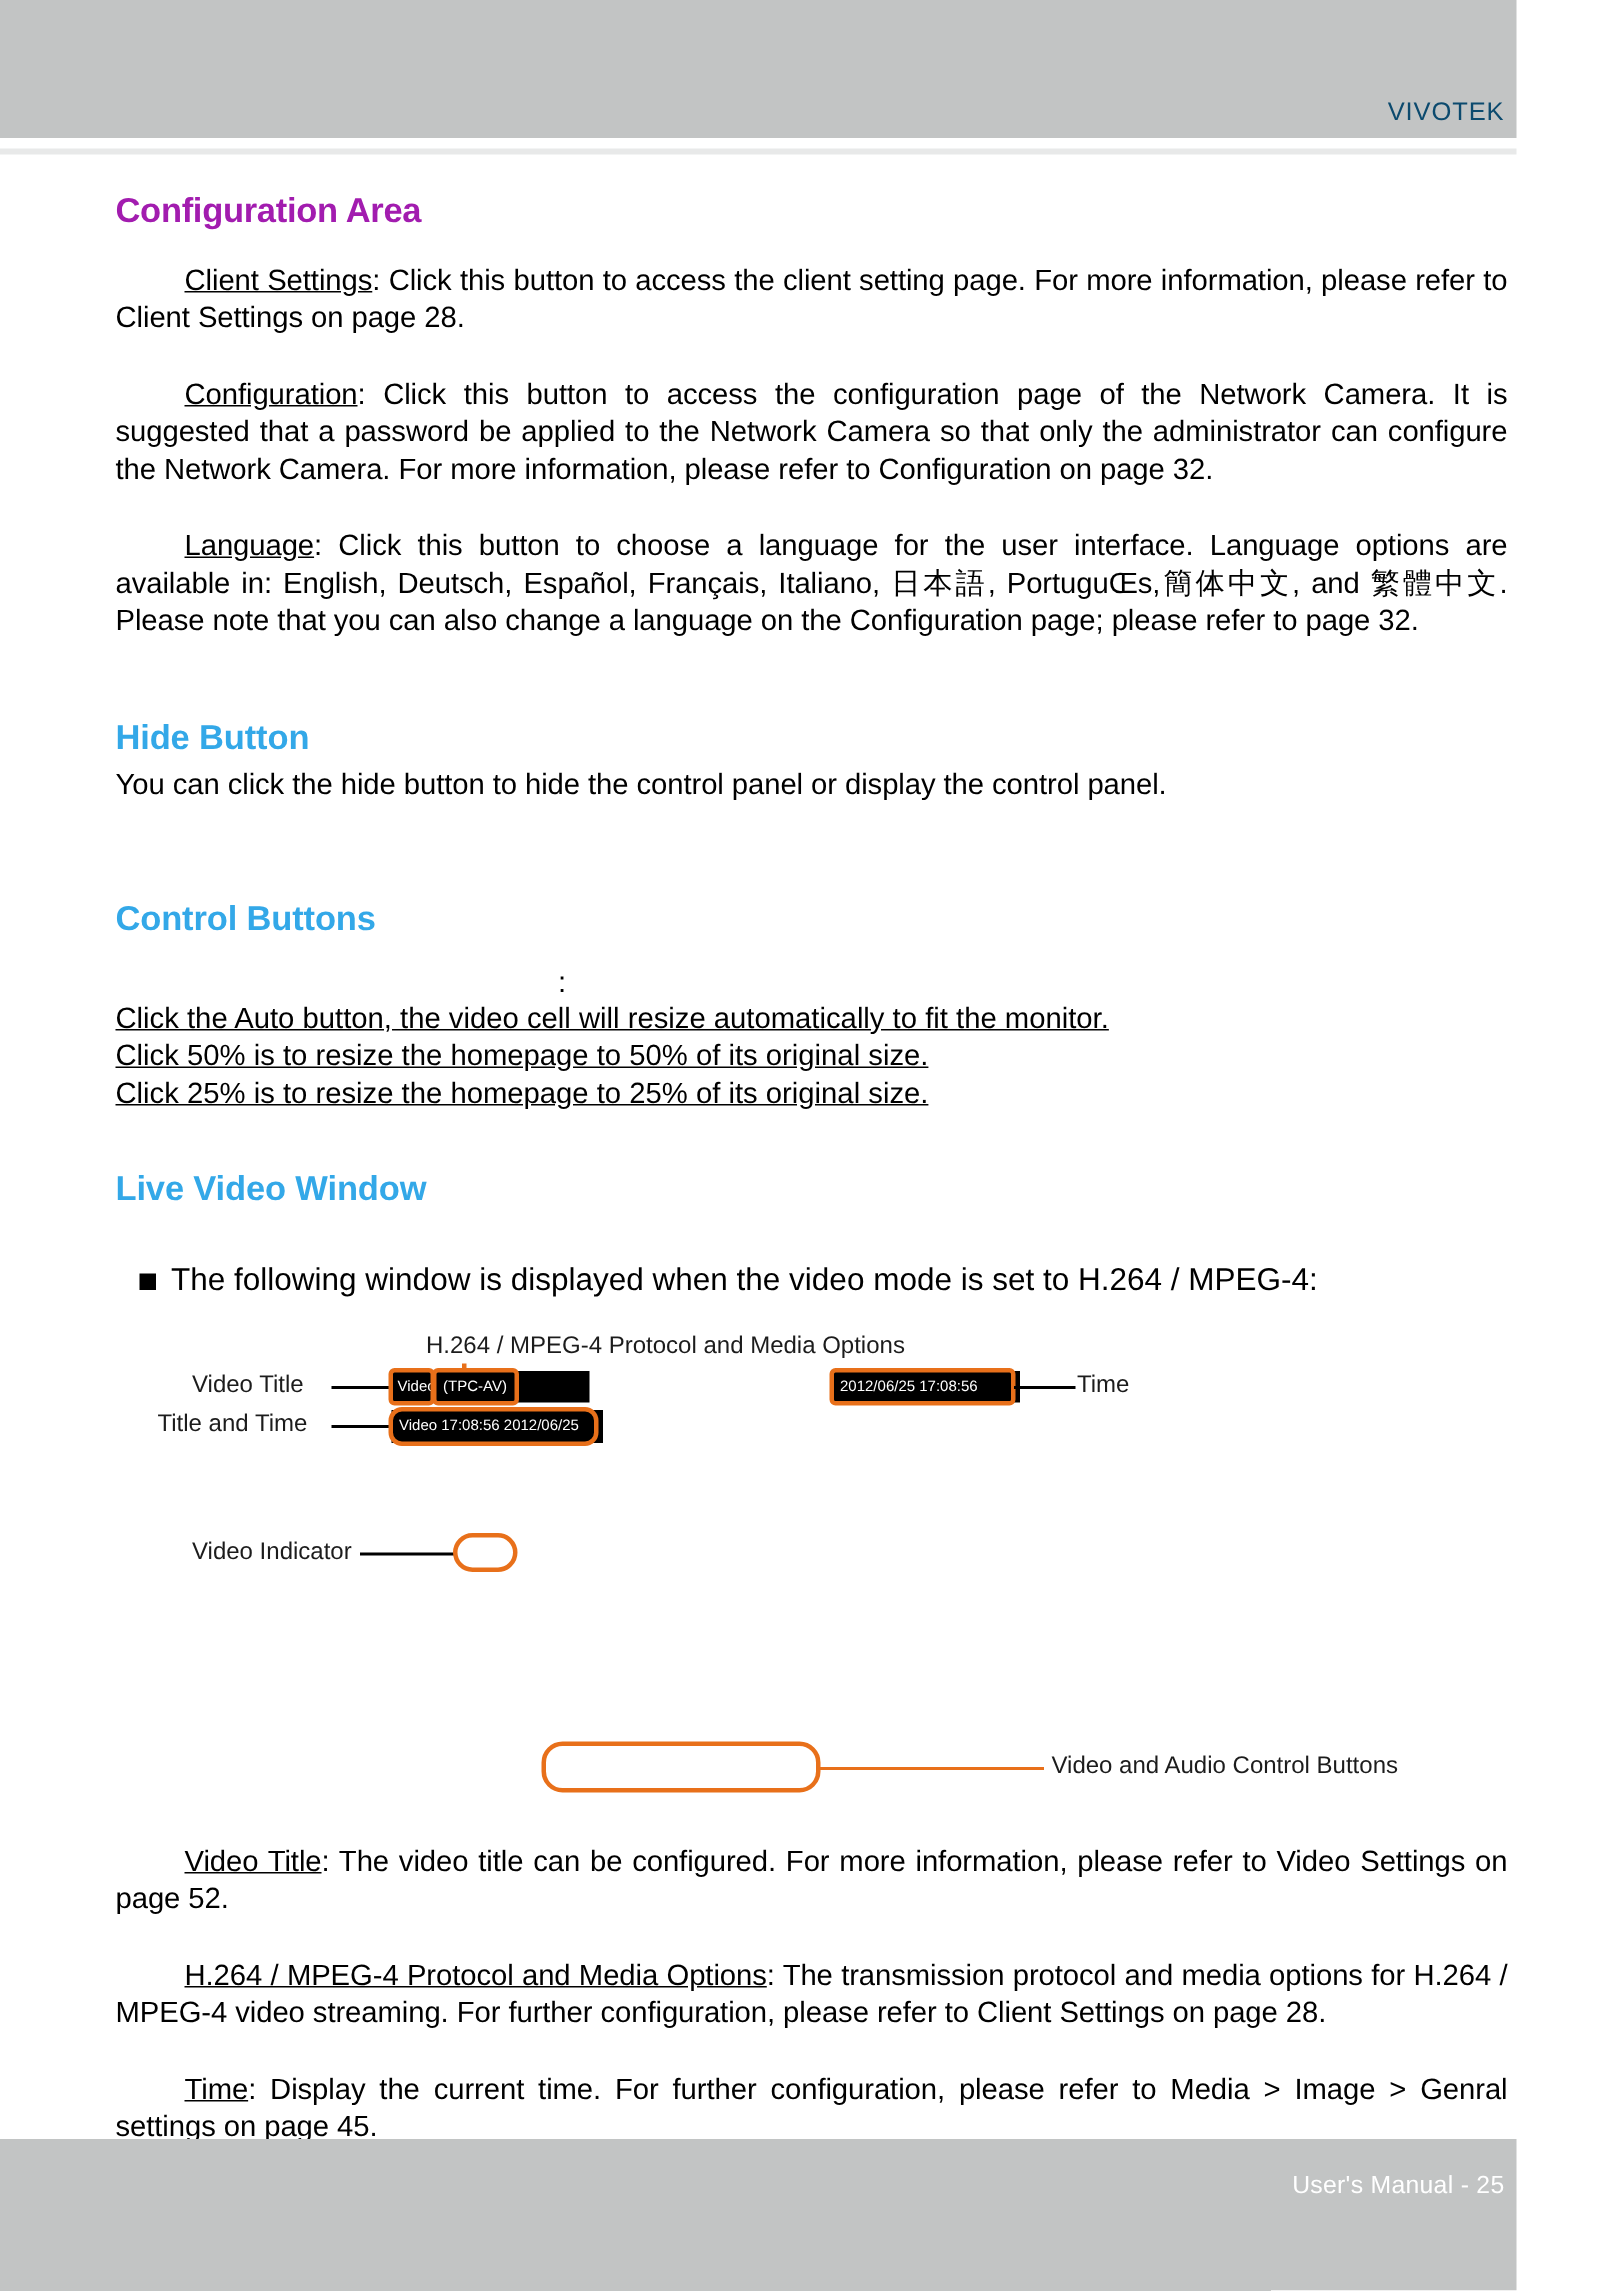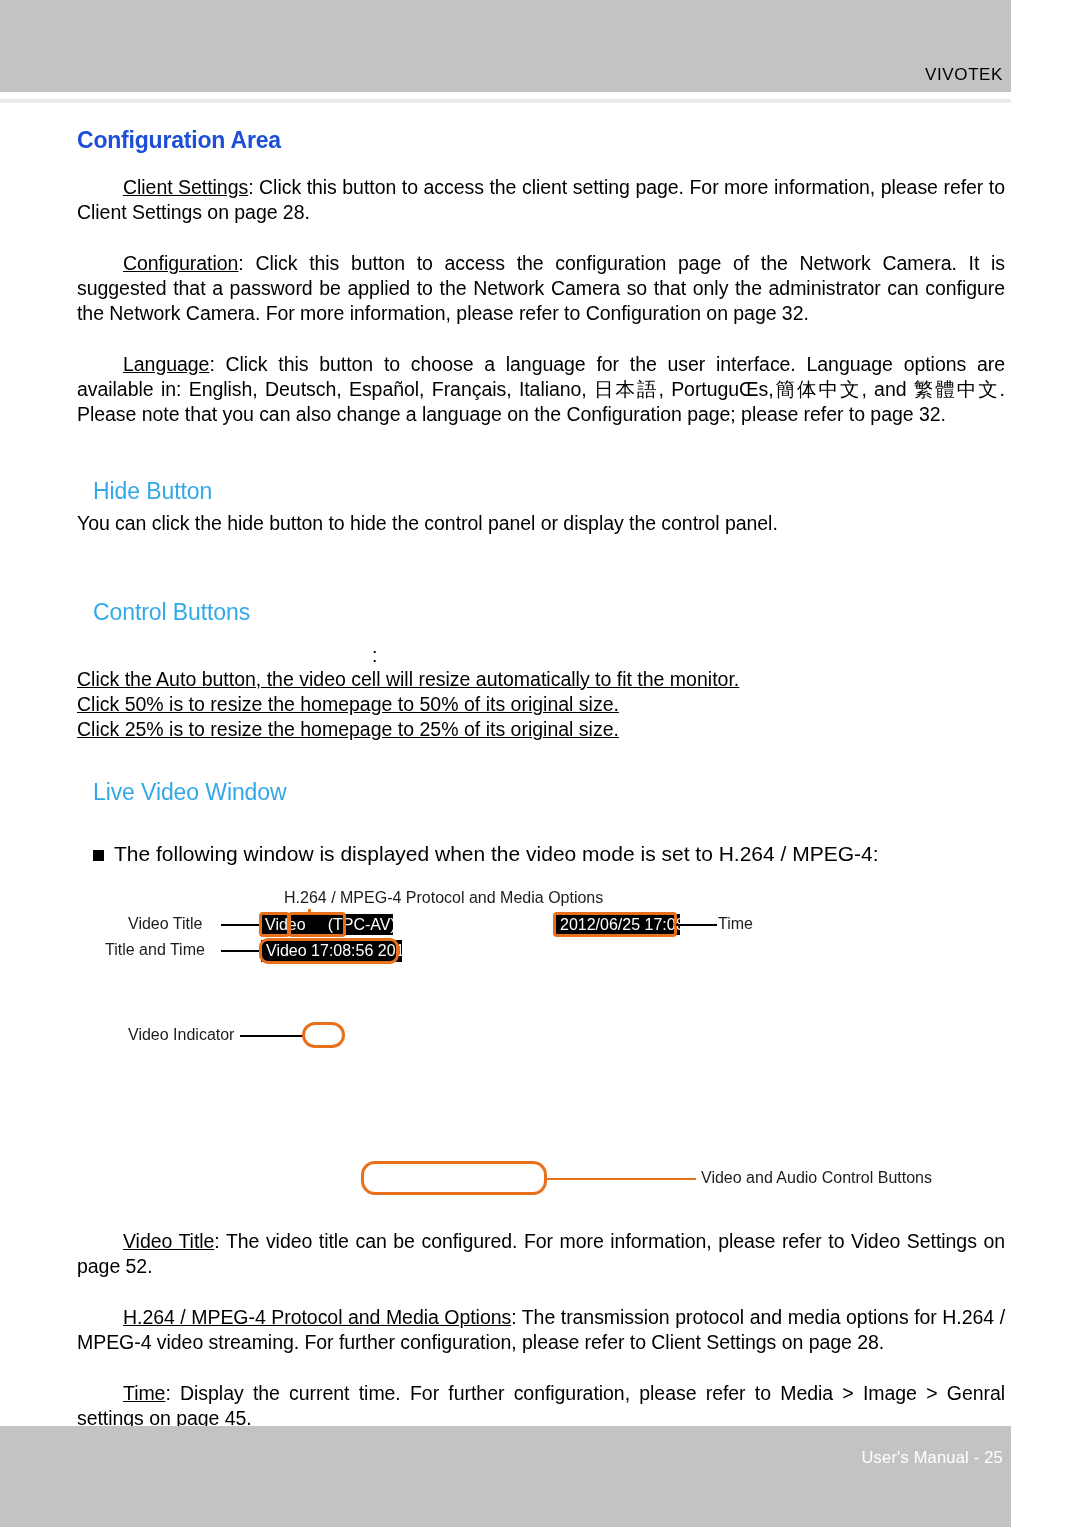--- a/index.html
+++ b/index.html
@@ -22,21 +22,21 @@
     left: 0;
     top: 0;
     width: 1011px;
     height: 92px;
     background: #c2c4c4;
   }
   .header-brand {
     position: absolute;
     right: 8px;
     bottom: 7px;
-    color: #000000;
+    color: #0c4a6e;
     font-size: 17px;
     letter-spacing: 0.6px;
     font-family: "Liberation Sans", sans-serif;
     text-align: right;
   }
   .header-rule {
     position: absolute;
     left: 0;
     top: 99px;
     width: 1011px;
@@ -48,30 +48,30 @@
   .content {
     position: absolute;
     left: 77px;
     top: 128px;
     width: 928px;
   }
 
   h1.section-title {
     font-size: 23px;
     font-weight: bold;
-    color: #1d4ed8;
+    color: #a21caf;
     margin: 0 0 22px 0;
     line-height: 1.1;
     letter-spacing: -0.2px;
   }
   h2.section-title {
     font-size: 23px;
-    font-weight: normal;
+    font-weight: bold;
     color: #33a8e8;
-    margin: 0 0 6px 16px;
+    margin: 0 0 6px 0;
     line-height: 1.1;
     letter-spacing: -0.1px;
   }
 
   p.body-par {
     font-size: 19.5px;
     line-height: 25px;
     margin: 0 0 26px 0;
     text-align: justify;
     letter-spacing: -0.05px;
@@ -145,27 +145,26 @@
   }
   .connector-h-orange {
     position: absolute;
     height: 2px;
     background: #e8701a;
   }
   .osd-box {
     position: absolute;
     background: #000000;
     color: #ffffff;
-    font-size: 16px;
+    font-size: 10px;
     line-height: 1;
     display: flex;
     align-items: center;
     white-space: nowrap;
     font-family: "Liberation Sans", sans-serif;
-    gap: 17px;
   }
   .hl-rect {
     position: absolute;
     border: 3px solid #e8701a;
     border-radius: 4px;
     box-sizing: border-box;
   }
   .hl-rect.round {
     border-radius: 9px;
   }

